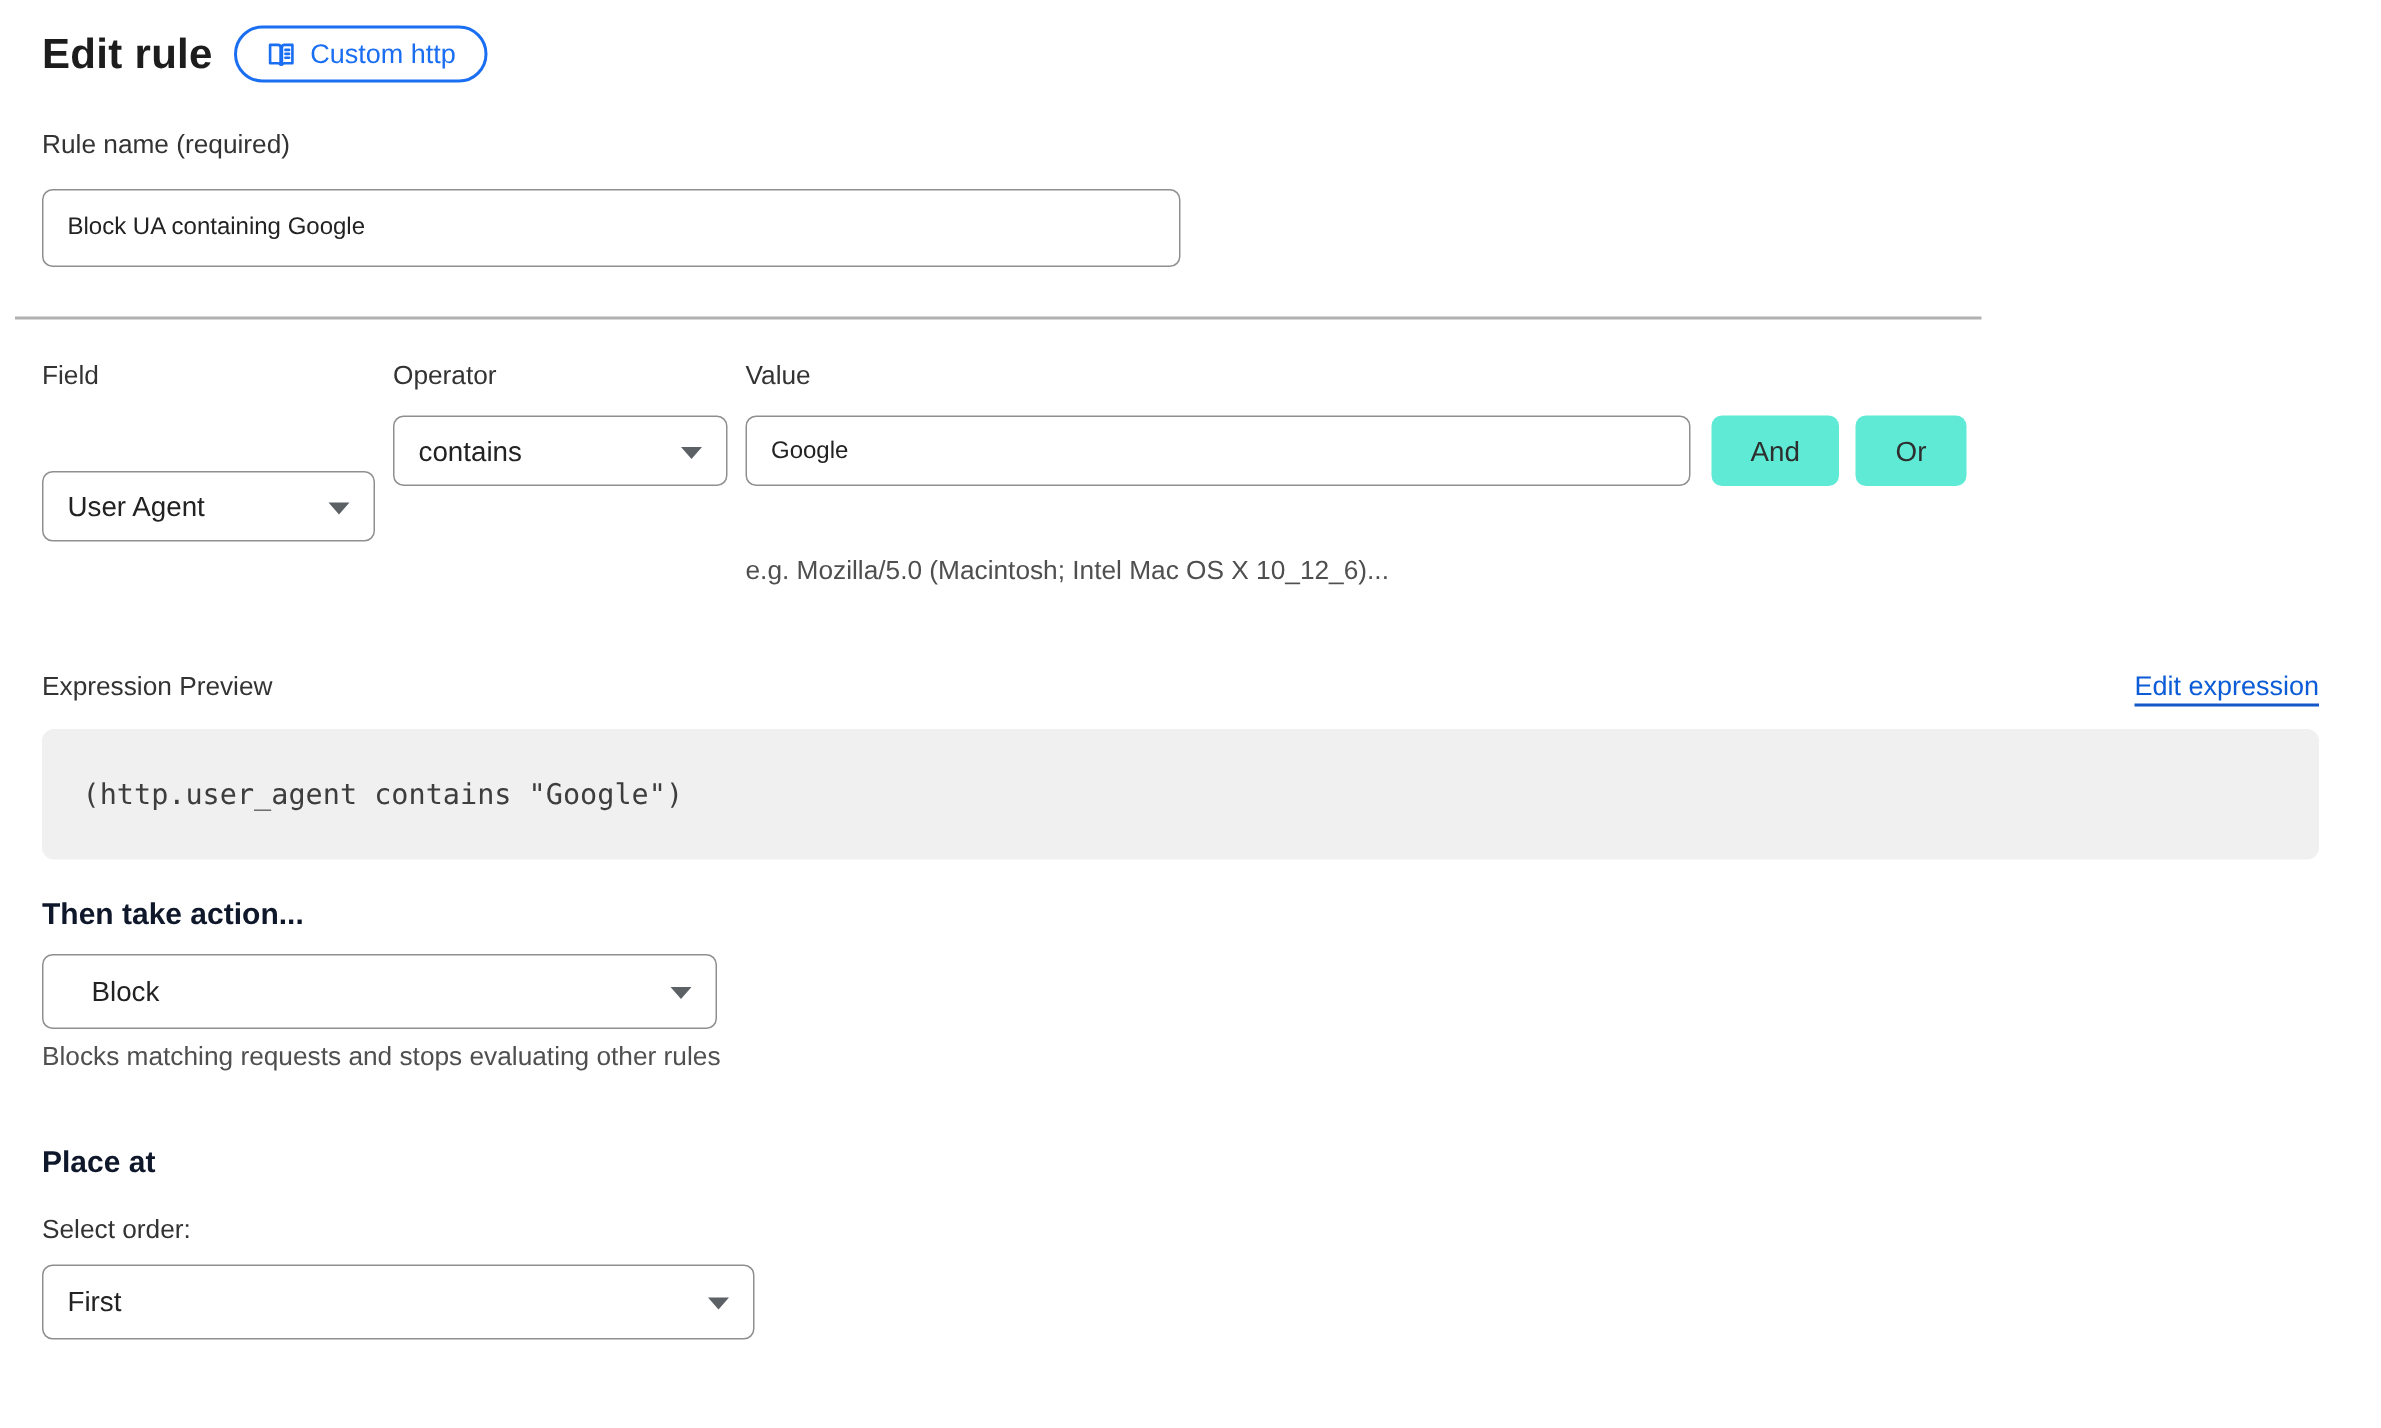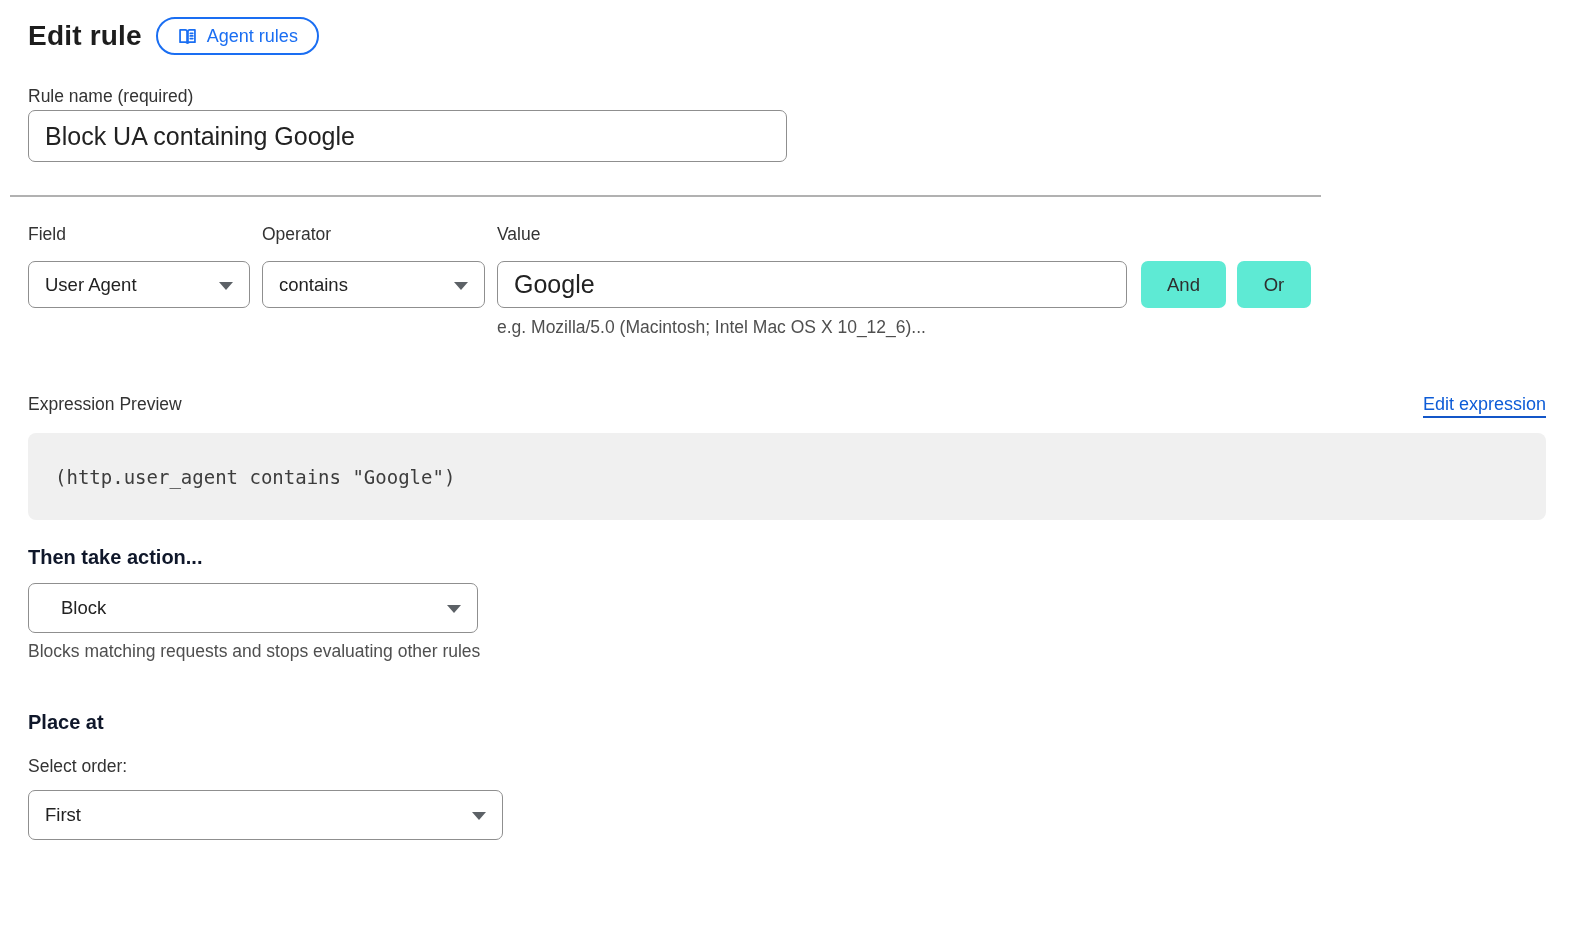--- a/index.html
+++ b/index.html
@@ -26,21 +26,21 @@
   .badge svg { display: block; }
 
   
   .field-label { font-size: 17.5px; color: #333333; }
   .helper { font-size: 17.5px; color: #4f4f4f; }
   .section-heading { font-size: 20px; font-weight: 700; color: #0f172a; }
 
   
   .text-input {
     font-family: "Liberation Sans", "DejaVu Sans", sans-serif;
-    font-size: 25px; color: #222222;
+    font-size: 16px; color: #222222;
     border: 1px solid #8f8f8f; border-radius: 7px;
     padding: 0 16px; background: #ffffff; outline: none;
   }
   .select {
     position: relative;
     display: flex; align-items: center;
     border: 1px solid #8f8f8f; border-radius: 7px;
     padding: 0 40px 0 16px;
     font-size: 18.5px; color: #222222;
     background: #ffffff; cursor: pointer;
@@ -49,37 +49,37 @@
     position: absolute; right: 16px; top: 50%;
     margin-top: -3px;
     width: 0; height: 0;
     border-left: 7px solid transparent;
     border-right: 7px solid transparent;
     border-top: 8px solid #5c6166;
   }
 
   
   .rule-name-section { margin-top: 30px; }
-  .rule-name-section .field-label { margin-bottom: 3px; }
+  .rule-name-section .field-label { margin-bottom: 19px; }
   .name-input { width: 759px; height: 52px; display: block; }
   .rule-name-section .helper { margin-top: 8px; }
 
   hr.divider {
     border: none; border-top: 2px solid #b1b1b1;
     margin: 33px -10px 27px -18px;
   }
 
   
   .cond-labels { display: flex; }
   .cond-labels .l1 { width: 234px; }
   .cond-labels .l2 { width: 235px; }
   .cond-labels .l3 { flex: 1; }
   .cond-controls { display: flex; margin-top: 16px; }
   .cond-controls > * { height: 47px; }
-  .sel-field { width: 222px; margin-right: 12px; }
+  .sel-field { width: 222px; margin-right: 12px; margin-top: 37px; }
   .sel-operator { width: 223px; margin-right: 12px; }
   .value-input { flex: 1; }
   .logic-btn {
     border: none; border-radius: 7px;
     background: #5eead4; color: #2e2e2e;
     font-family: "Liberation Sans", "DejaVu Sans", sans-serif;
     font-size: 18.5px; cursor: pointer;
   }
   .btn-and { width: 85px; margin-left: 14px; }
   .btn-or  { width: 74px; margin-left: 11px; }
@@ -126,21 +126,21 @@
     <button class="badge">
       <span>
         <svg width="21" height="21" viewBox="0 0 24 24" fill="none" stroke="#1a6ef2" stroke-width="2" stroke-linecap="round" stroke-linejoin="round">
           <path d="M3.5 4.5h6a2 2 0 0 1 2 2v13a2.5 2.5 0 0 0-2-1h-6z"></path>
           <path d="M20.5 4.5h-6a2 2 0 0 0-2 2v13a2.5 2.5 0 0 1 2-1h6z"></path>
           <line x1="15.2" y1="8.3" x2="18" y2="8.3"></line>
           <line x1="15.2" y1="11.3" x2="18" y2="11.3"></line>
           <line x1="15.2" y1="14.3" x2="18" y2="14.3"></line>
         </svg>
       </span>
-      <span>Agent rules</span>
+      <span>Custom http</span>
     </button>
   </div>
 
   <div class="rule-name-section">
     <div class="field-label">Rule name (required)</div>
     <input class="text-input name-input" type="text" value="Block UA containing Google" style="">
   </div>
 
   <hr class="divider">
 

